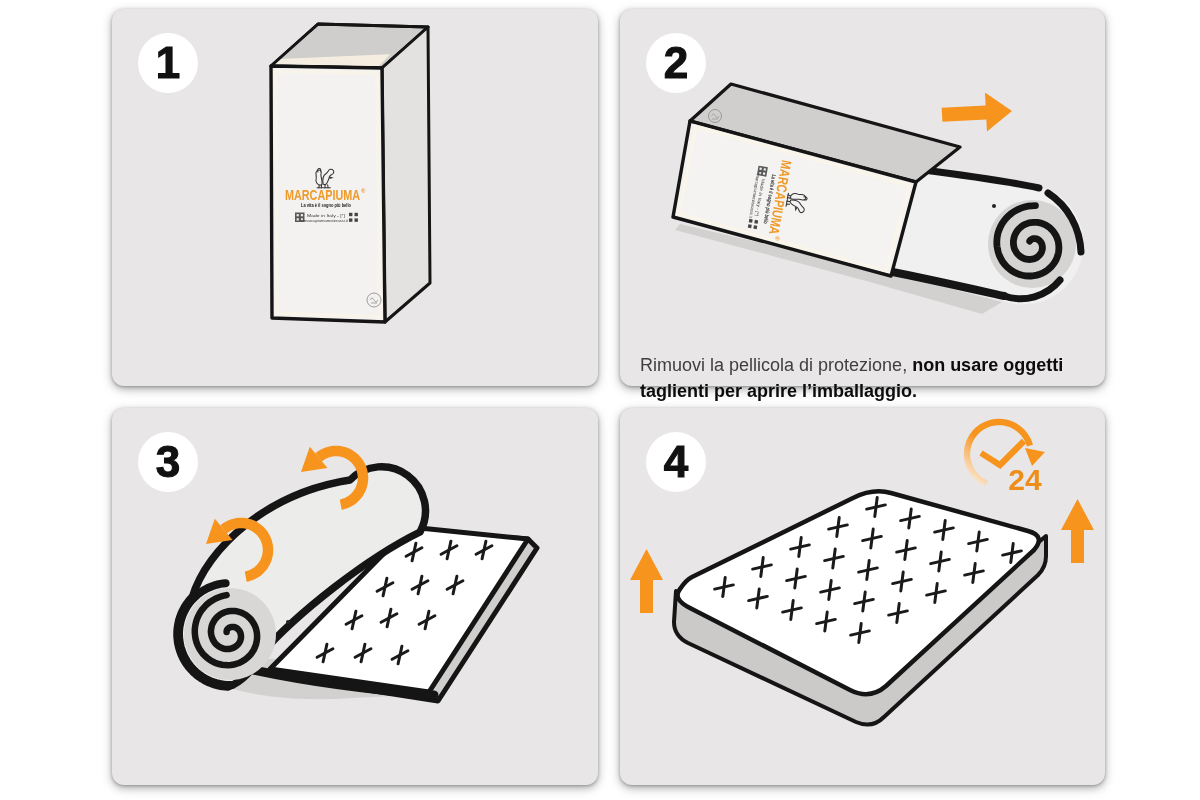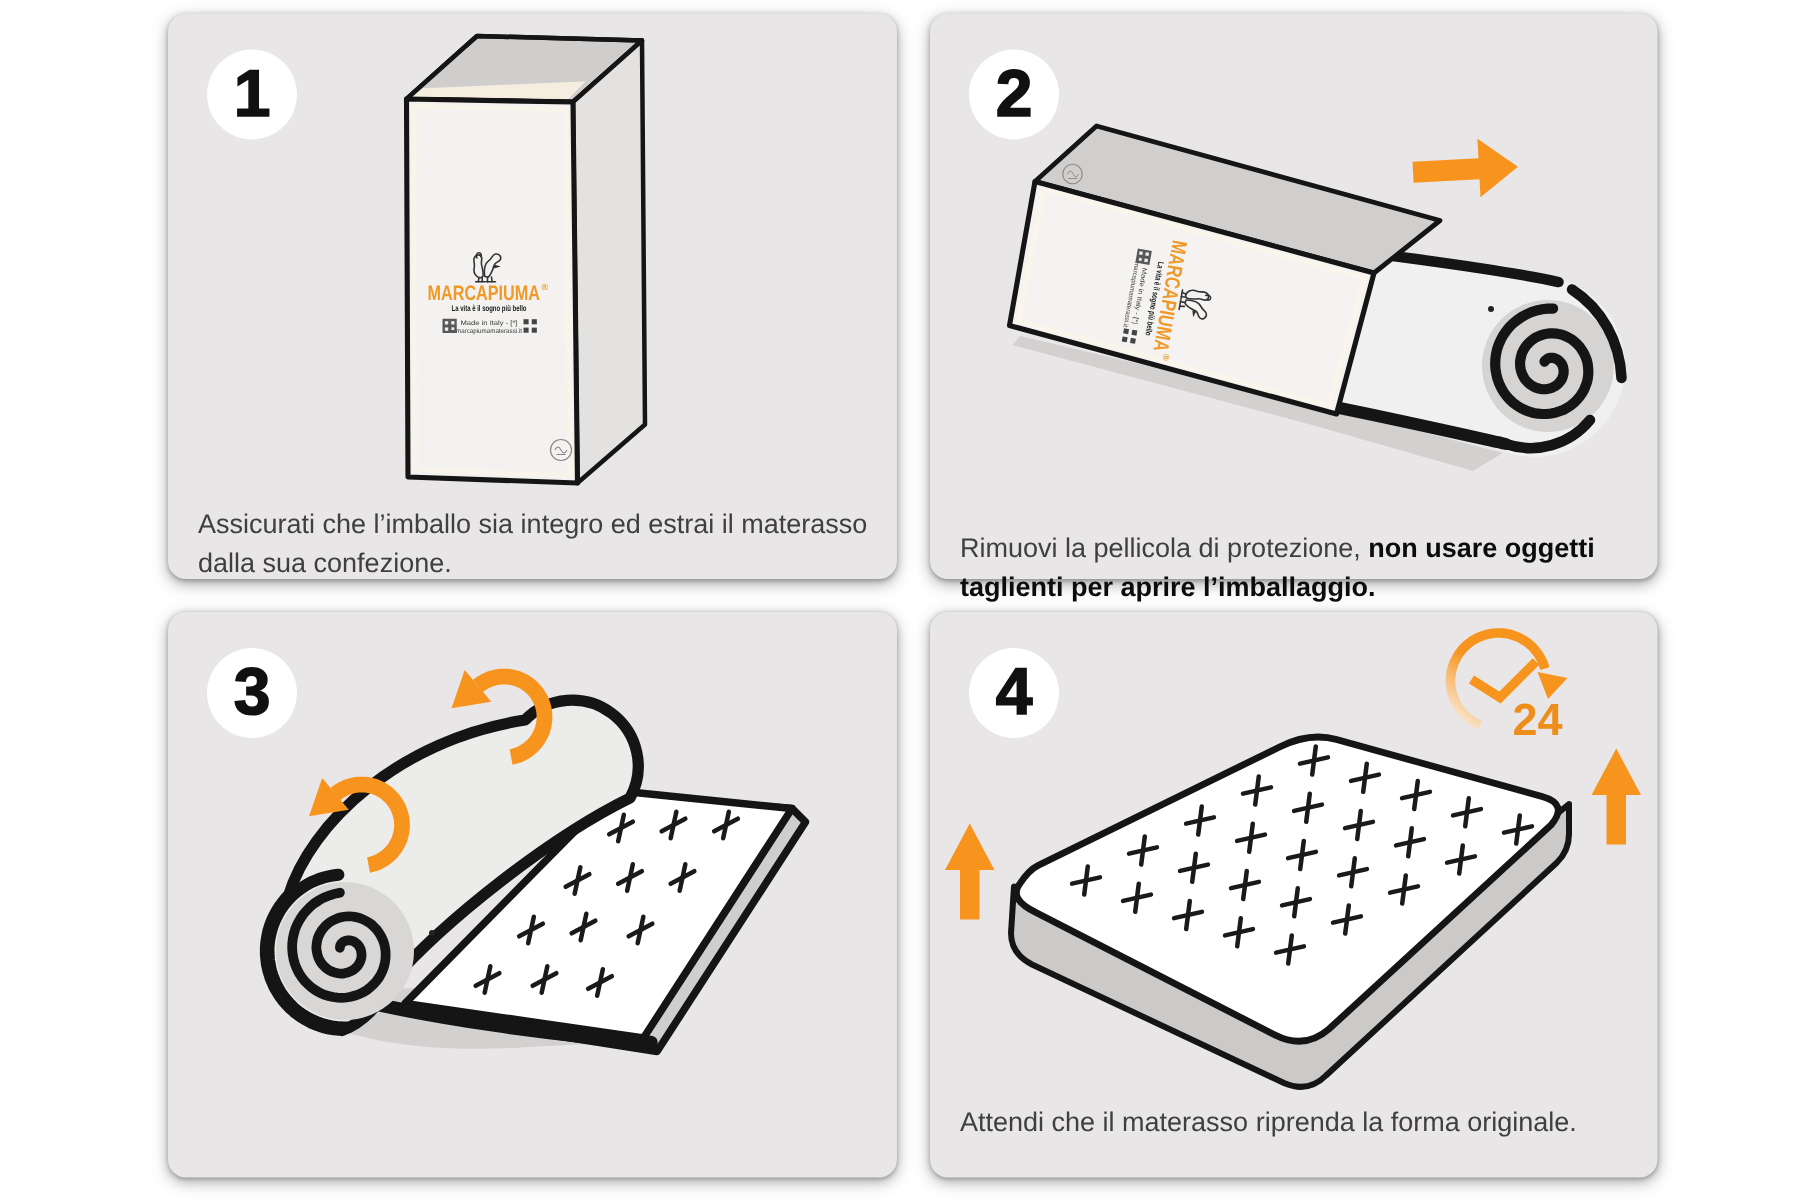--- a/index.html
+++ b/index.html
@@ -43,21 +43,20 @@
       <rect x="24" y="12.8" width="3.4" height="3.4" fill="#444"></rect>
           <rect x="29.5" y="12.8" width="3.4" height="3.4" fill="#444"></rect>
       <rect x="24" y="18.4" width="3.4" height="3.4" fill="#444"></rect>
           <rect x="29.5" y="18.4" width="3.4" height="3.4" fill="#444"></rect>
     </g>
       </g>
       <circle cx="262" cy="291" r="7" fill="none" stroke="#888" stroke-width="0.8"></circle>
       <path d="M 258 291 q 2 -4 4 0 q 2 4 4 0 M 259 294 h 6" stroke="#888" stroke-width="0.7" fill="none"></path>
     </svg>
   <div class="num">1</div>
-  <div class="cap" style="left:20px;top:327px;width:460px">Assicurati che l’imballo sia integro ed estrai il materasso<br>dalla sua confezione.</div>
 </div>
 <div class="panel" style="left:620px;top:9px;width:485px;height:377px">
   <svg width="485" height="377" viewBox="0 0 485 377" style="position:absolute;left:0;top:0">
       <polygon points="60,215 278,266 382,293 362,305 250,273 55,221" fill="#d2d1d0"></polygon>
       <path d="M 290 155 L 428 180 A 51 51 0 1 1 378 290 L 262 260 Z" fill="#f1f0f0"></path>
       <circle cx="412" cy="235" r="44" fill="#d5d4d3"></circle>
       <path d="M 296 160 C 350 167 392 173 419 179" fill="none" stroke="#151515" stroke-width="7" stroke-linecap="round"></path>
       <path d="M 268 262 C 308 270 348 279 384 287" fill="none" stroke="#151515" stroke-width="8" stroke-linecap="round"></path>
       <path d="M 384 287 A 51 51 0 0 0 440 271" fill="none" stroke="#151515" stroke-width="7" stroke-linecap="round"></path>
       <path d="M 428 184 C 448 197 460 219 461 243" fill="none" stroke="#151515" stroke-width="7" stroke-linecap="round"></path>
@@ -206,13 +205,12 @@
           <stop offset="0.5" stop-color="#F7941E"></stop>
           <stop offset="1" stop-color="#f9e2c8"></stop>
     </linearGradient>
       </defs>
       <path d="M 409.9 37.7 L 409.3 35.7 L 408.5 33.6 L 407.6 31.7 L 406.6 29.8 L 405.4 28.0 L 404.1 26.2 L 402.8 24.6 L 401.3 23.0 L 399.7 21.6 L 398.0 20.2 L 396.2 19.0 L 394.3 17.9 L 392.4 16.9 L 390.4 16.1 L 388.4 15.4 L 386.3 14.8 L 384.2 14.4 L 382.0 14.1 L 379.9 14.0 L 377.7 14.0 L 375.5 14.2 L 373.4 14.5 L 371.3 14.9 L 369.2 15.5 L 367.2 16.3 L 365.2 17.1 L 363.3 18.1 L 361.4 19.2 L 359.7 20.5 L 358.0 21.8 L 356.4 23.3 L 354.9 24.9 L 353.6 26.6 L 352.3 28.3 L 351.2 30.2 L 350.2 32.1 L 349.3 34.0 L 348.6 36.1 L 348.0 38.2 L 347.5 40.3 L 347.2 42.4 L 347.0 44.5 L 347.0 46.7 L 347.1 48.9 L 347.4 51.0 L 347.8 53.1 L 348.4 55.2 L 349.0 57.3 L 349.9 59.3 L 350.8 61.2 L 351.9 63.1 L 353.1 64.8 L 354.5 66.5 L 355.9 68.1 L 357.4 69.7 L 359.1 71.1 L 360.8 72.3 L 362.6 73.5 L 364.5 74.5 L 366.5 75.5" fill="none" stroke="url(#og)" stroke-width="6.4"></path>
       <polygon points="405,40 425,44 412,58" fill="#F7941E"></polygon>
       <path d="M 361 45 L 380 57 L 404 33" fill="none" stroke="#F7941E" stroke-width="6.2"></path>
       <text x="405" y="82" text-anchor="middle" font-family="Liberation Sans, sans-serif" font-size="30" font-weight="bold" fill="#EE8E1A">24</text>
     </svg>
   <div class="num">4</div>
-  <div class="cap" style="left:20px;top:327px;width:460px">Attendi che il materasso riprenda la forma originale.</div>
 </div>
 </body></html>

